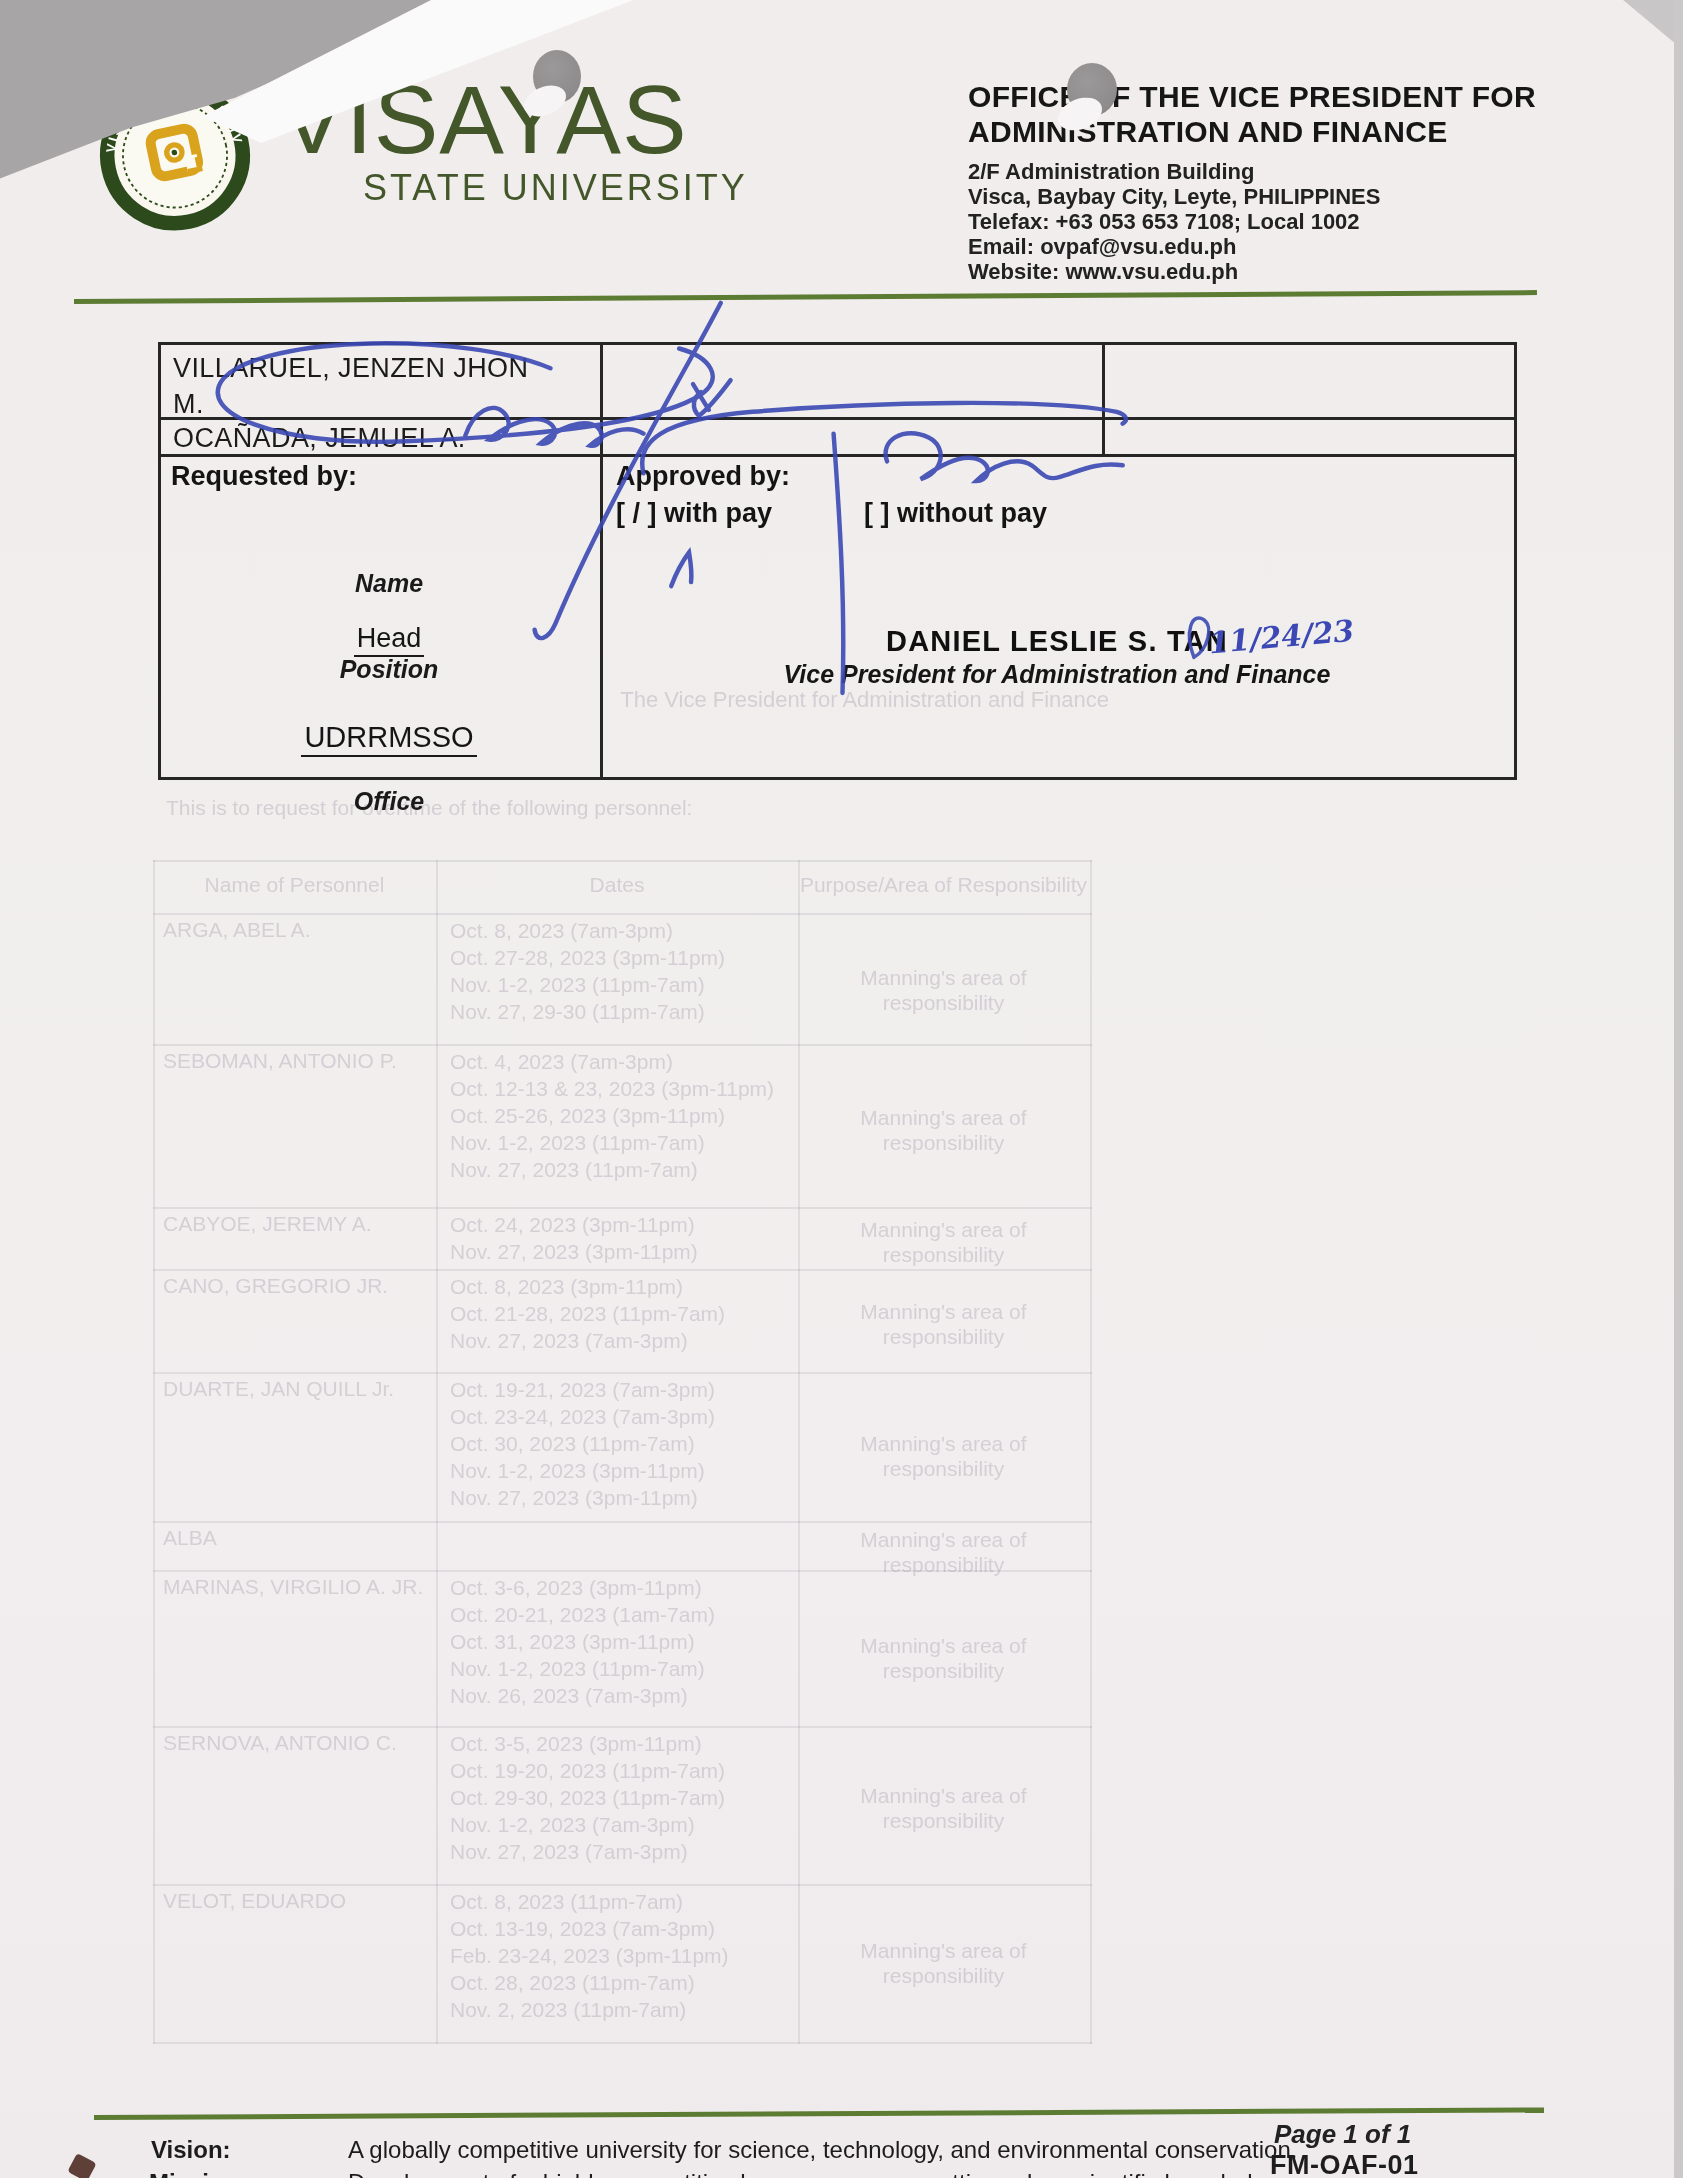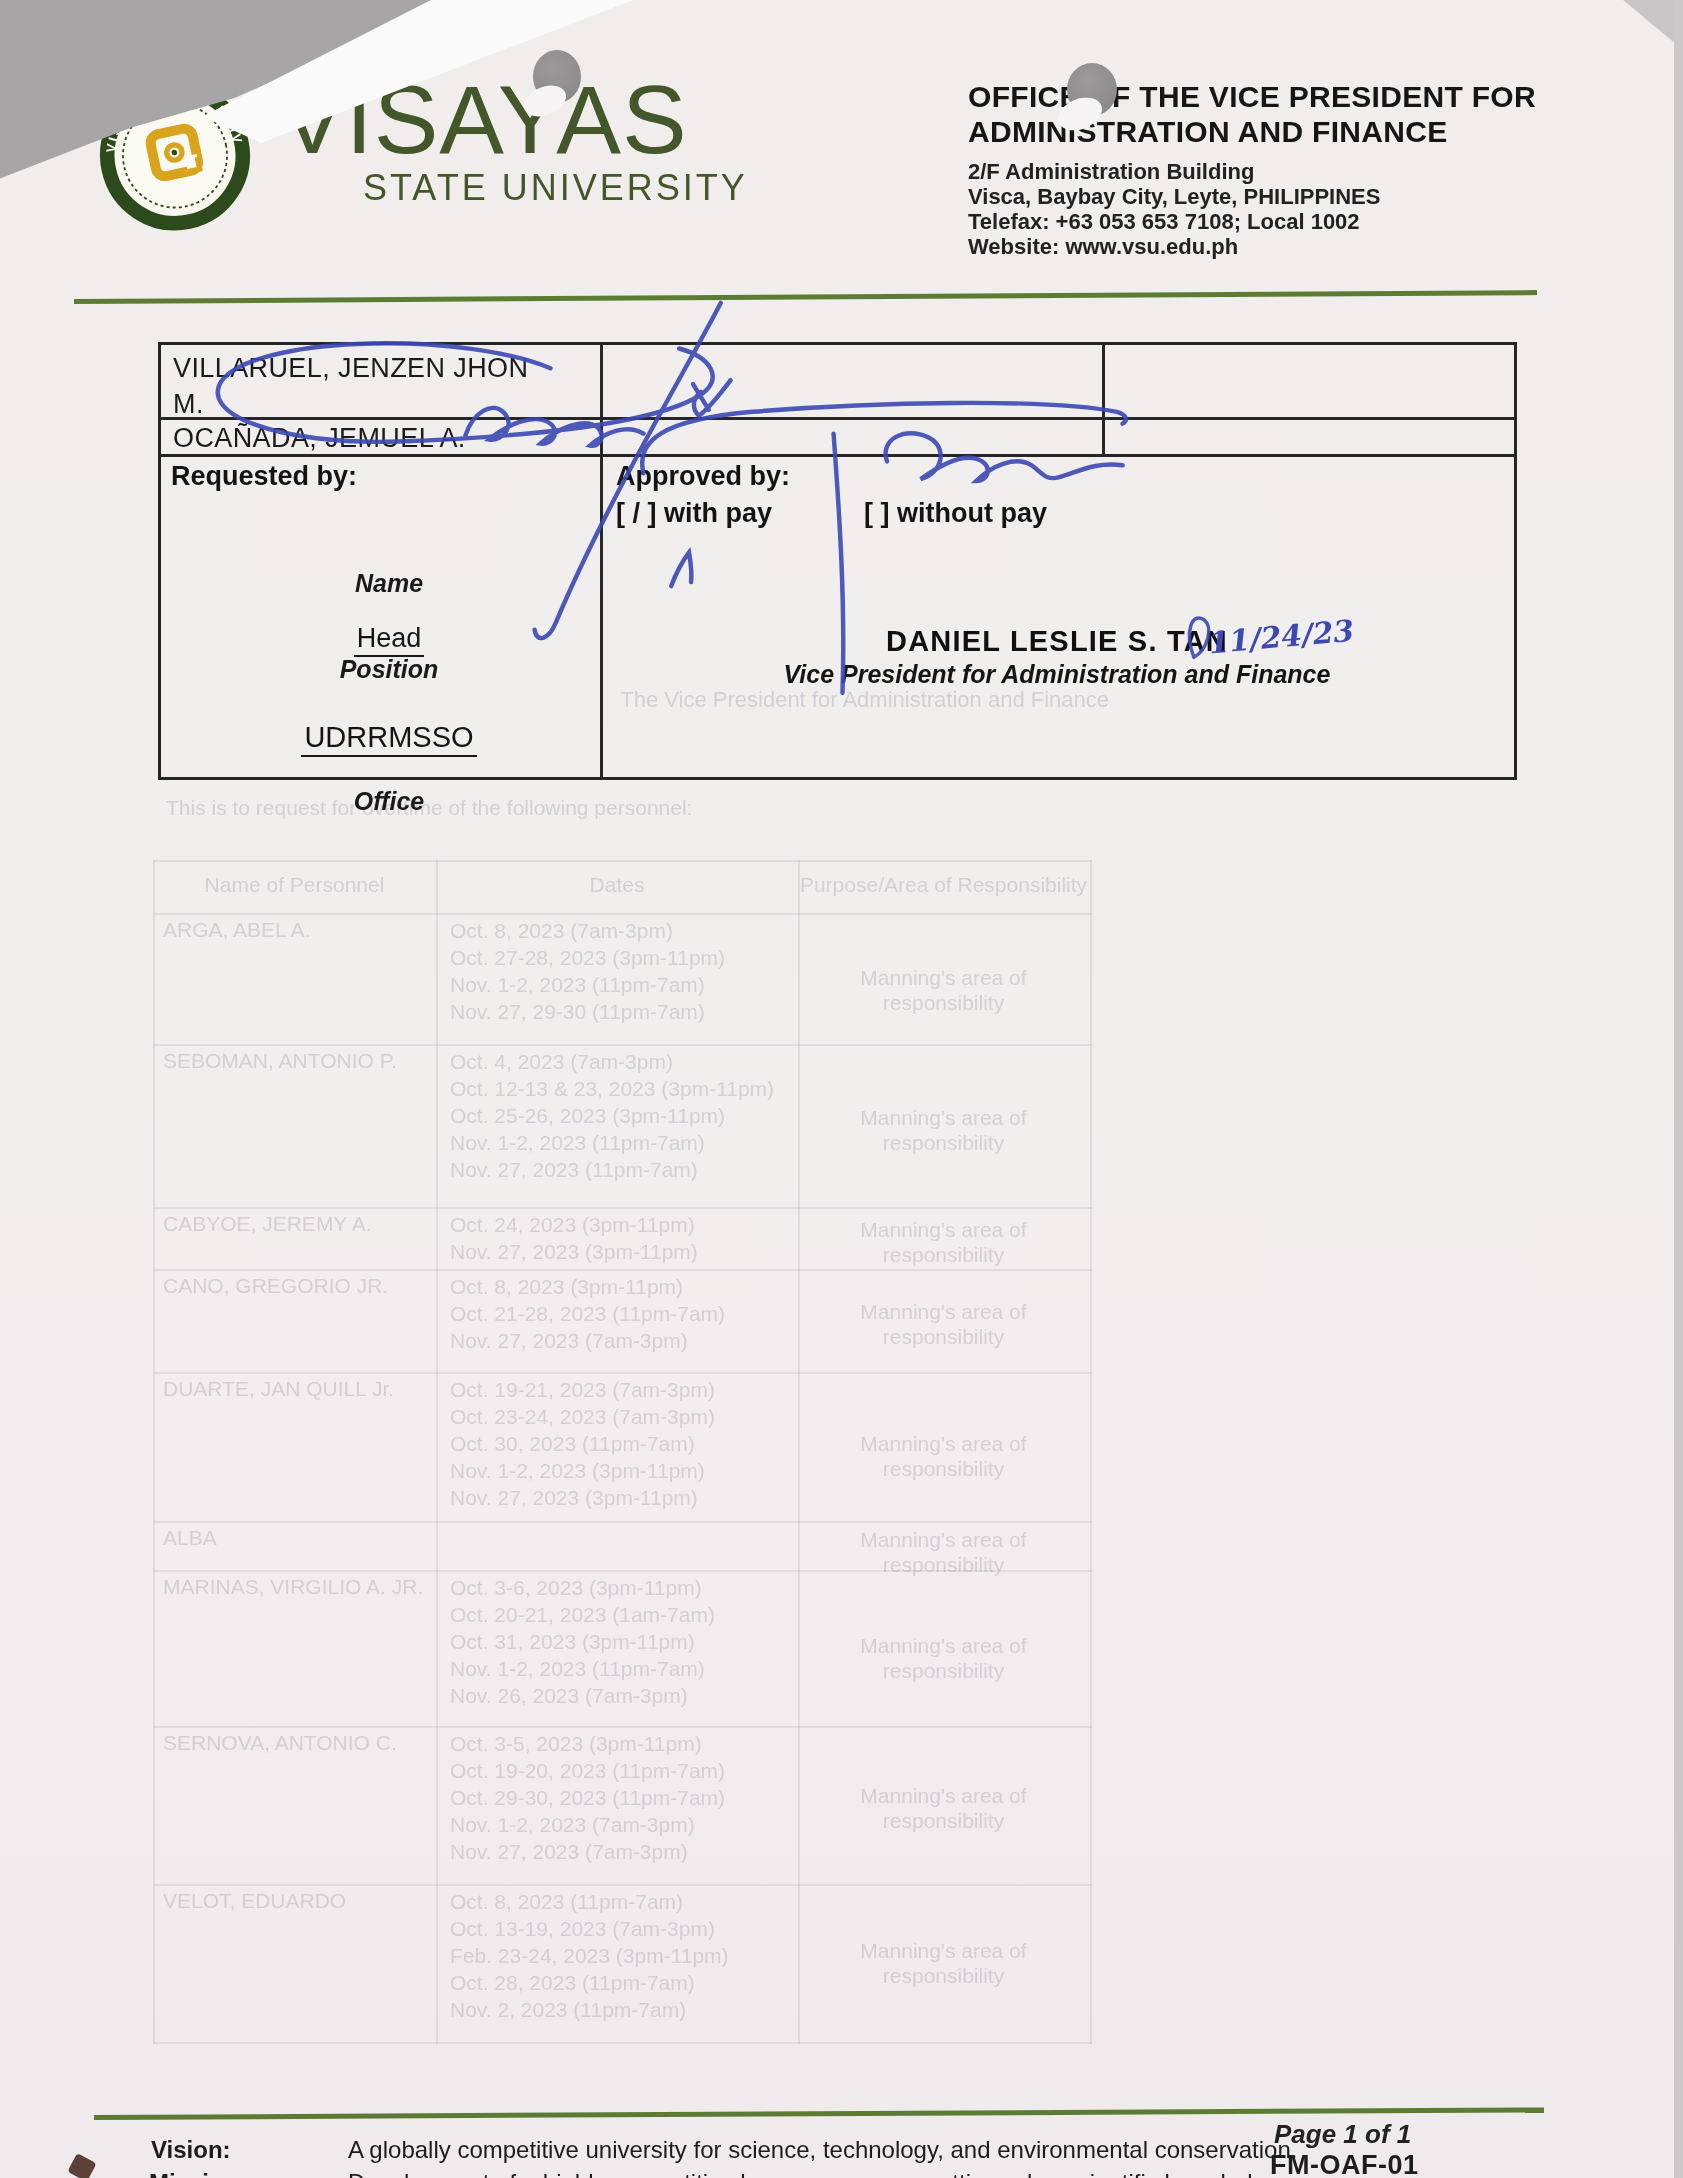--- a/index.html
+++ b/index.html
@@ -202,20 +202,21 @@
 
   <div class="abs wordmark" style="left:280px;top:71px;z-index:2;">VISAYAS</div>
   <div class="abs wordmark-sub" style="left:363px;top:170px;z-index:2;">STATE UNIVERSITY</div>
 
   <div class="abs" style="left:968px;top:79px;width:594px;z-index:2;">
     <div class="office-title">OFFICE OF THE VICE PRESIDENT FOR</div>
     <div class="office-title">ADMINISTRATION AND FINANCE</div>
     <div class="contact" style="margin-top:10px;">2/F Administration Building</div>
     <div class="contact">Visca, Baybay City, Leyte, PHILIPPINES</div>
     <div class="contact">Telefax: +63 053 653 7108; Local 1002</div>
+    <div class="contact">Email: ovpaf@vsu.edu.ph</div>
     <div class="contact">Website: www.vsu.edu.ph</div>
   </div>
 
   <div class="abs rule" style="left:74px;top:299px;width:1463px;transform:rotate(-0.35deg);z-index:2;"></div>
 
   <div class="abs hole" style="left:533px;top:50px;width:48px;height:53px;"></div>
   <div class="abs crescent" style="left:523px;top:87px;width:44px;height:28px;transform:rotate(-22deg);"></div>
   <div class="abs hole" style="left:1067px;top:63px;width:50px;height:53px;"></div>
   <div class="abs crescent" style="left:1057px;top:99px;width:46px;height:30px;transform:rotate(-22deg);"></div>
 

